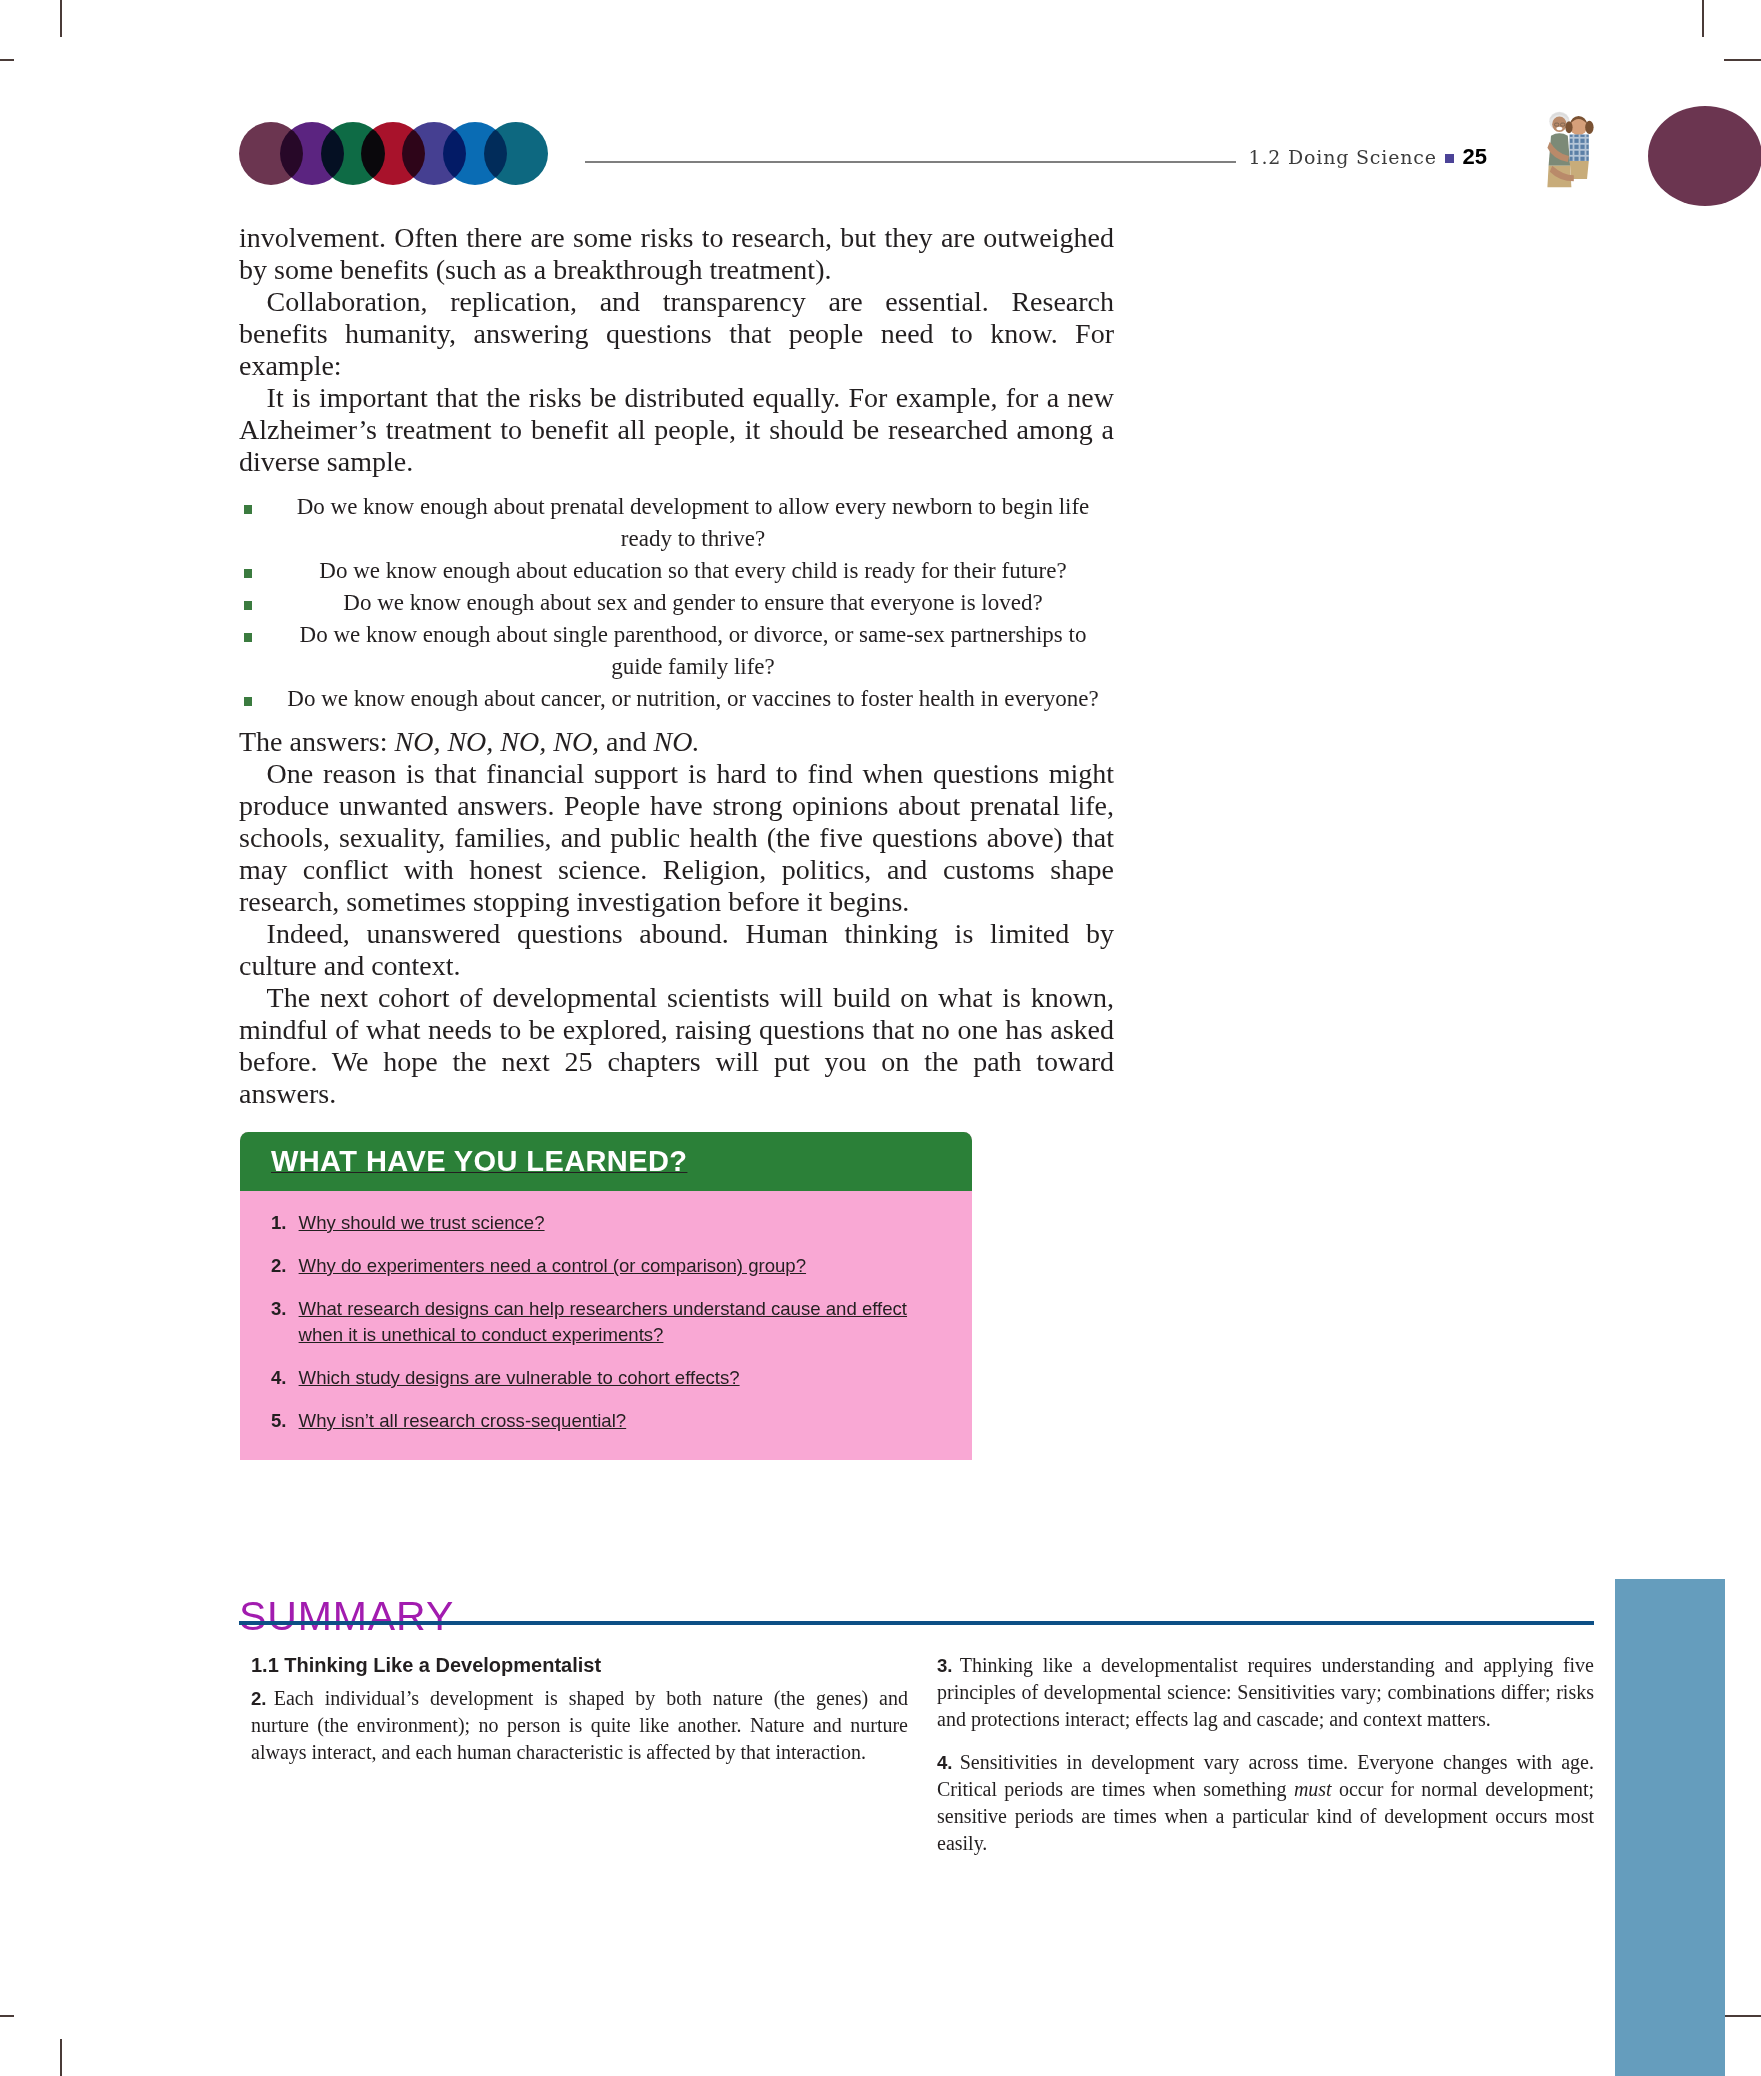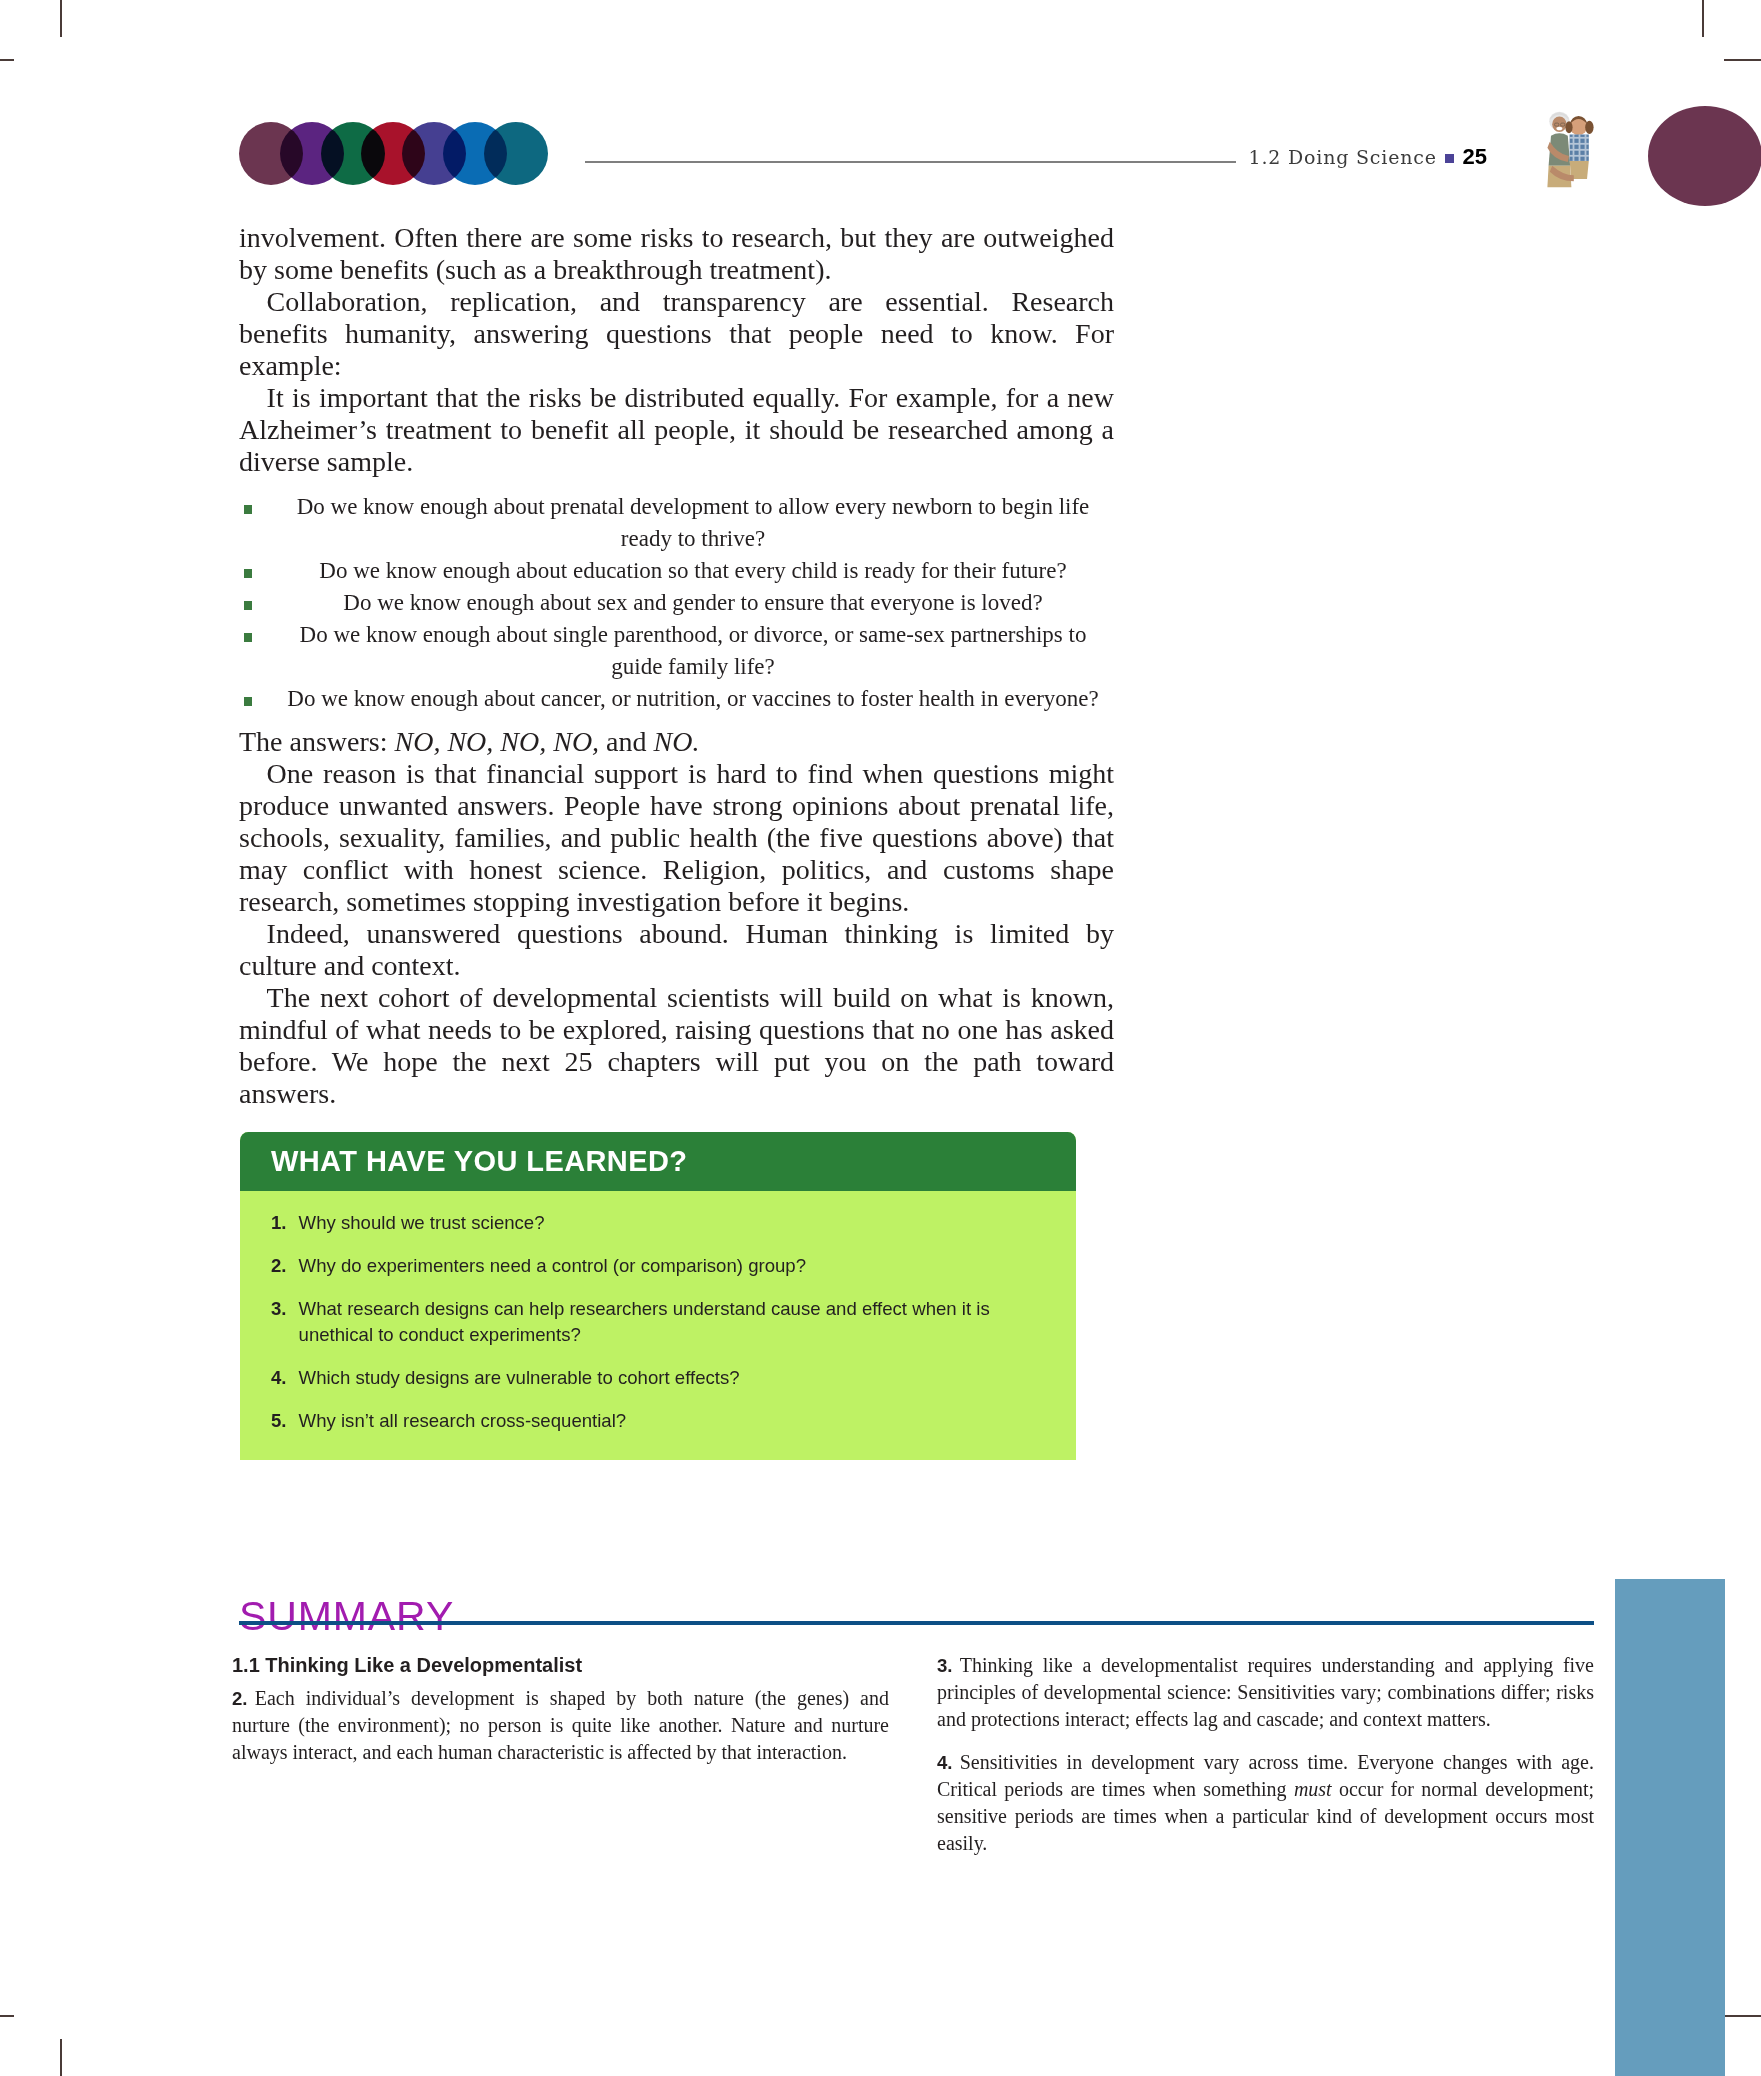--- a/index.html
+++ b/index.html
@@ -123,25 +123,26 @@
     position: absolute;
     left: 4.8px; top: 14.4px;
     width: 8.4px; height: 8.4px;
     background: #3b7b3f;
   }
 
   
   .whyl {
     position: absolute;
     left: 240px; top: 1132px;
-    width: 836px;
+    width: 732px;
     border-radius: 8.4px 8.4px 0 0;
     overflow: hidden;
-    background: #bef264;
+    background: #f9a8d4;
     box-shadow: 0 0 0 0 transparent;
+    text-decoration: underline;
   }
   .whyl-header {
     background: #2b8038;
     padding: 13px 0 13px 31px;
   }
   .whyl-header .title {
     font-family: "Liberation Sans", sans-serif;
     font-weight: bold;
     font-size: 29px;
     letter-spacing: 0.4px;
@@ -185,21 +186,21 @@
     left: 239px; top: 1621px;
     width: 1355px; height: 4.2px;
     background: #0d4f85;
   }
 
   .sum-col {
     position: absolute;
     top: 1652px;
     width: 657px;
   }
-  .sum-col.left  { left: 232px; }
+  .sum-col.left  { left: 251px; }
   .sum-col.right { left: 937px; }
 
   .sum-head {
     font-family: "Liberation Sans", sans-serif;
     font-weight: bold;
     font-size: 20px;
     line-height: 26px;
     color: #231f20;
     margin: 0 0 7.2px 0;
   }

